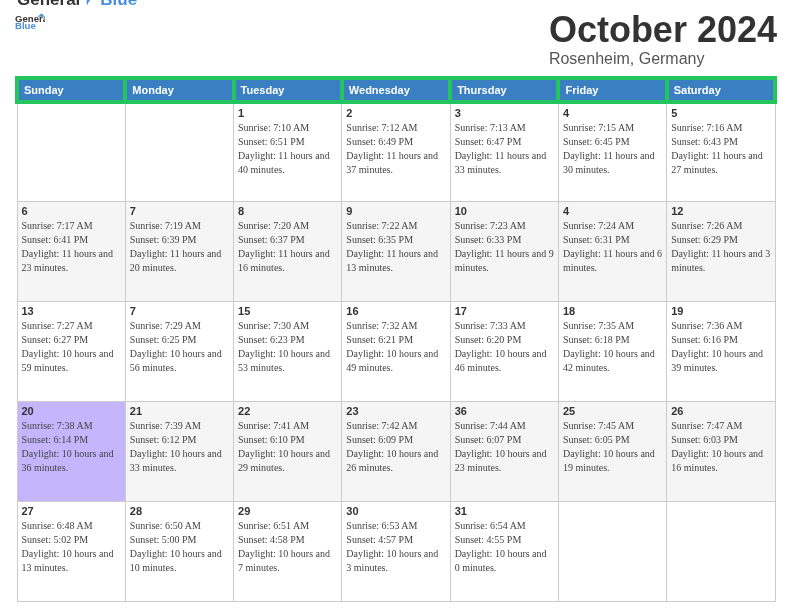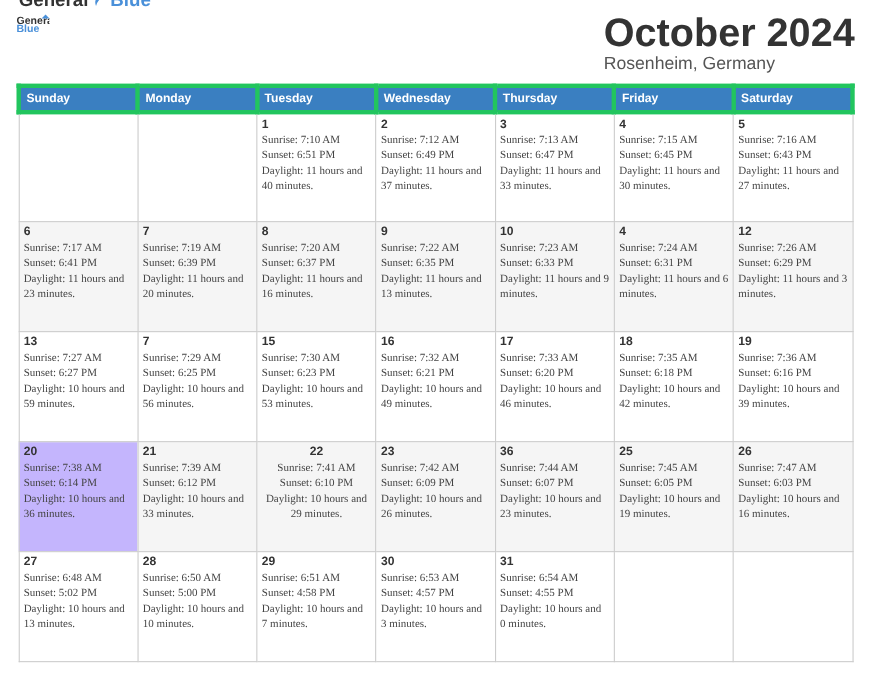--- a/index.html
+++ b/index.html
@@ -213,21 +213,21 @@
         </tr>
         <tr>
           <td style="background: #c4b5fd;">
             <span class="day-number">20</span>
             <div class="day-info">Sunrise: 7:38 AM<br>Sunset: 6:14 PM<br>Daylight: 10 hours and 36 minutes.</div>
           </td>
           <td style="background: rgb(245, 245, 245);">
             <span class="day-number">21</span>
             <div class="day-info">Sunrise: 7:39 AM<br>Sunset: 6:12 PM<br>Daylight: 10 hours and 33 minutes.</div>
           </td>
-          <td style="background: rgb(245, 245, 245); text-align: center;">
+          <td style="background: rgb(245, 245, 245);">
             <span class="day-number">22</span>
             <div class="day-info">Sunrise: 7:41 AM<br>Sunset: 6:10 PM<br>Daylight: 10 hours and 29 minutes.</div>
           </td>
           <td style="background: rgb(245, 245, 245); margin-left: 20px;">
             <span class="day-number">23</span>
             <div class="day-info">Sunrise: 7:42 AM<br>Sunset: 6:09 PM<br>Daylight: 10 hours and 26 minutes.</div>
           </td>
           <td style="background: rgb(245, 245, 245);">
             <span class="day-number">36</span>
             <div class="day-info">Sunrise: 7:44 AM<br>Sunset: 6:07 PM<br>Daylight: 10 hours and 23 minutes.</div>

